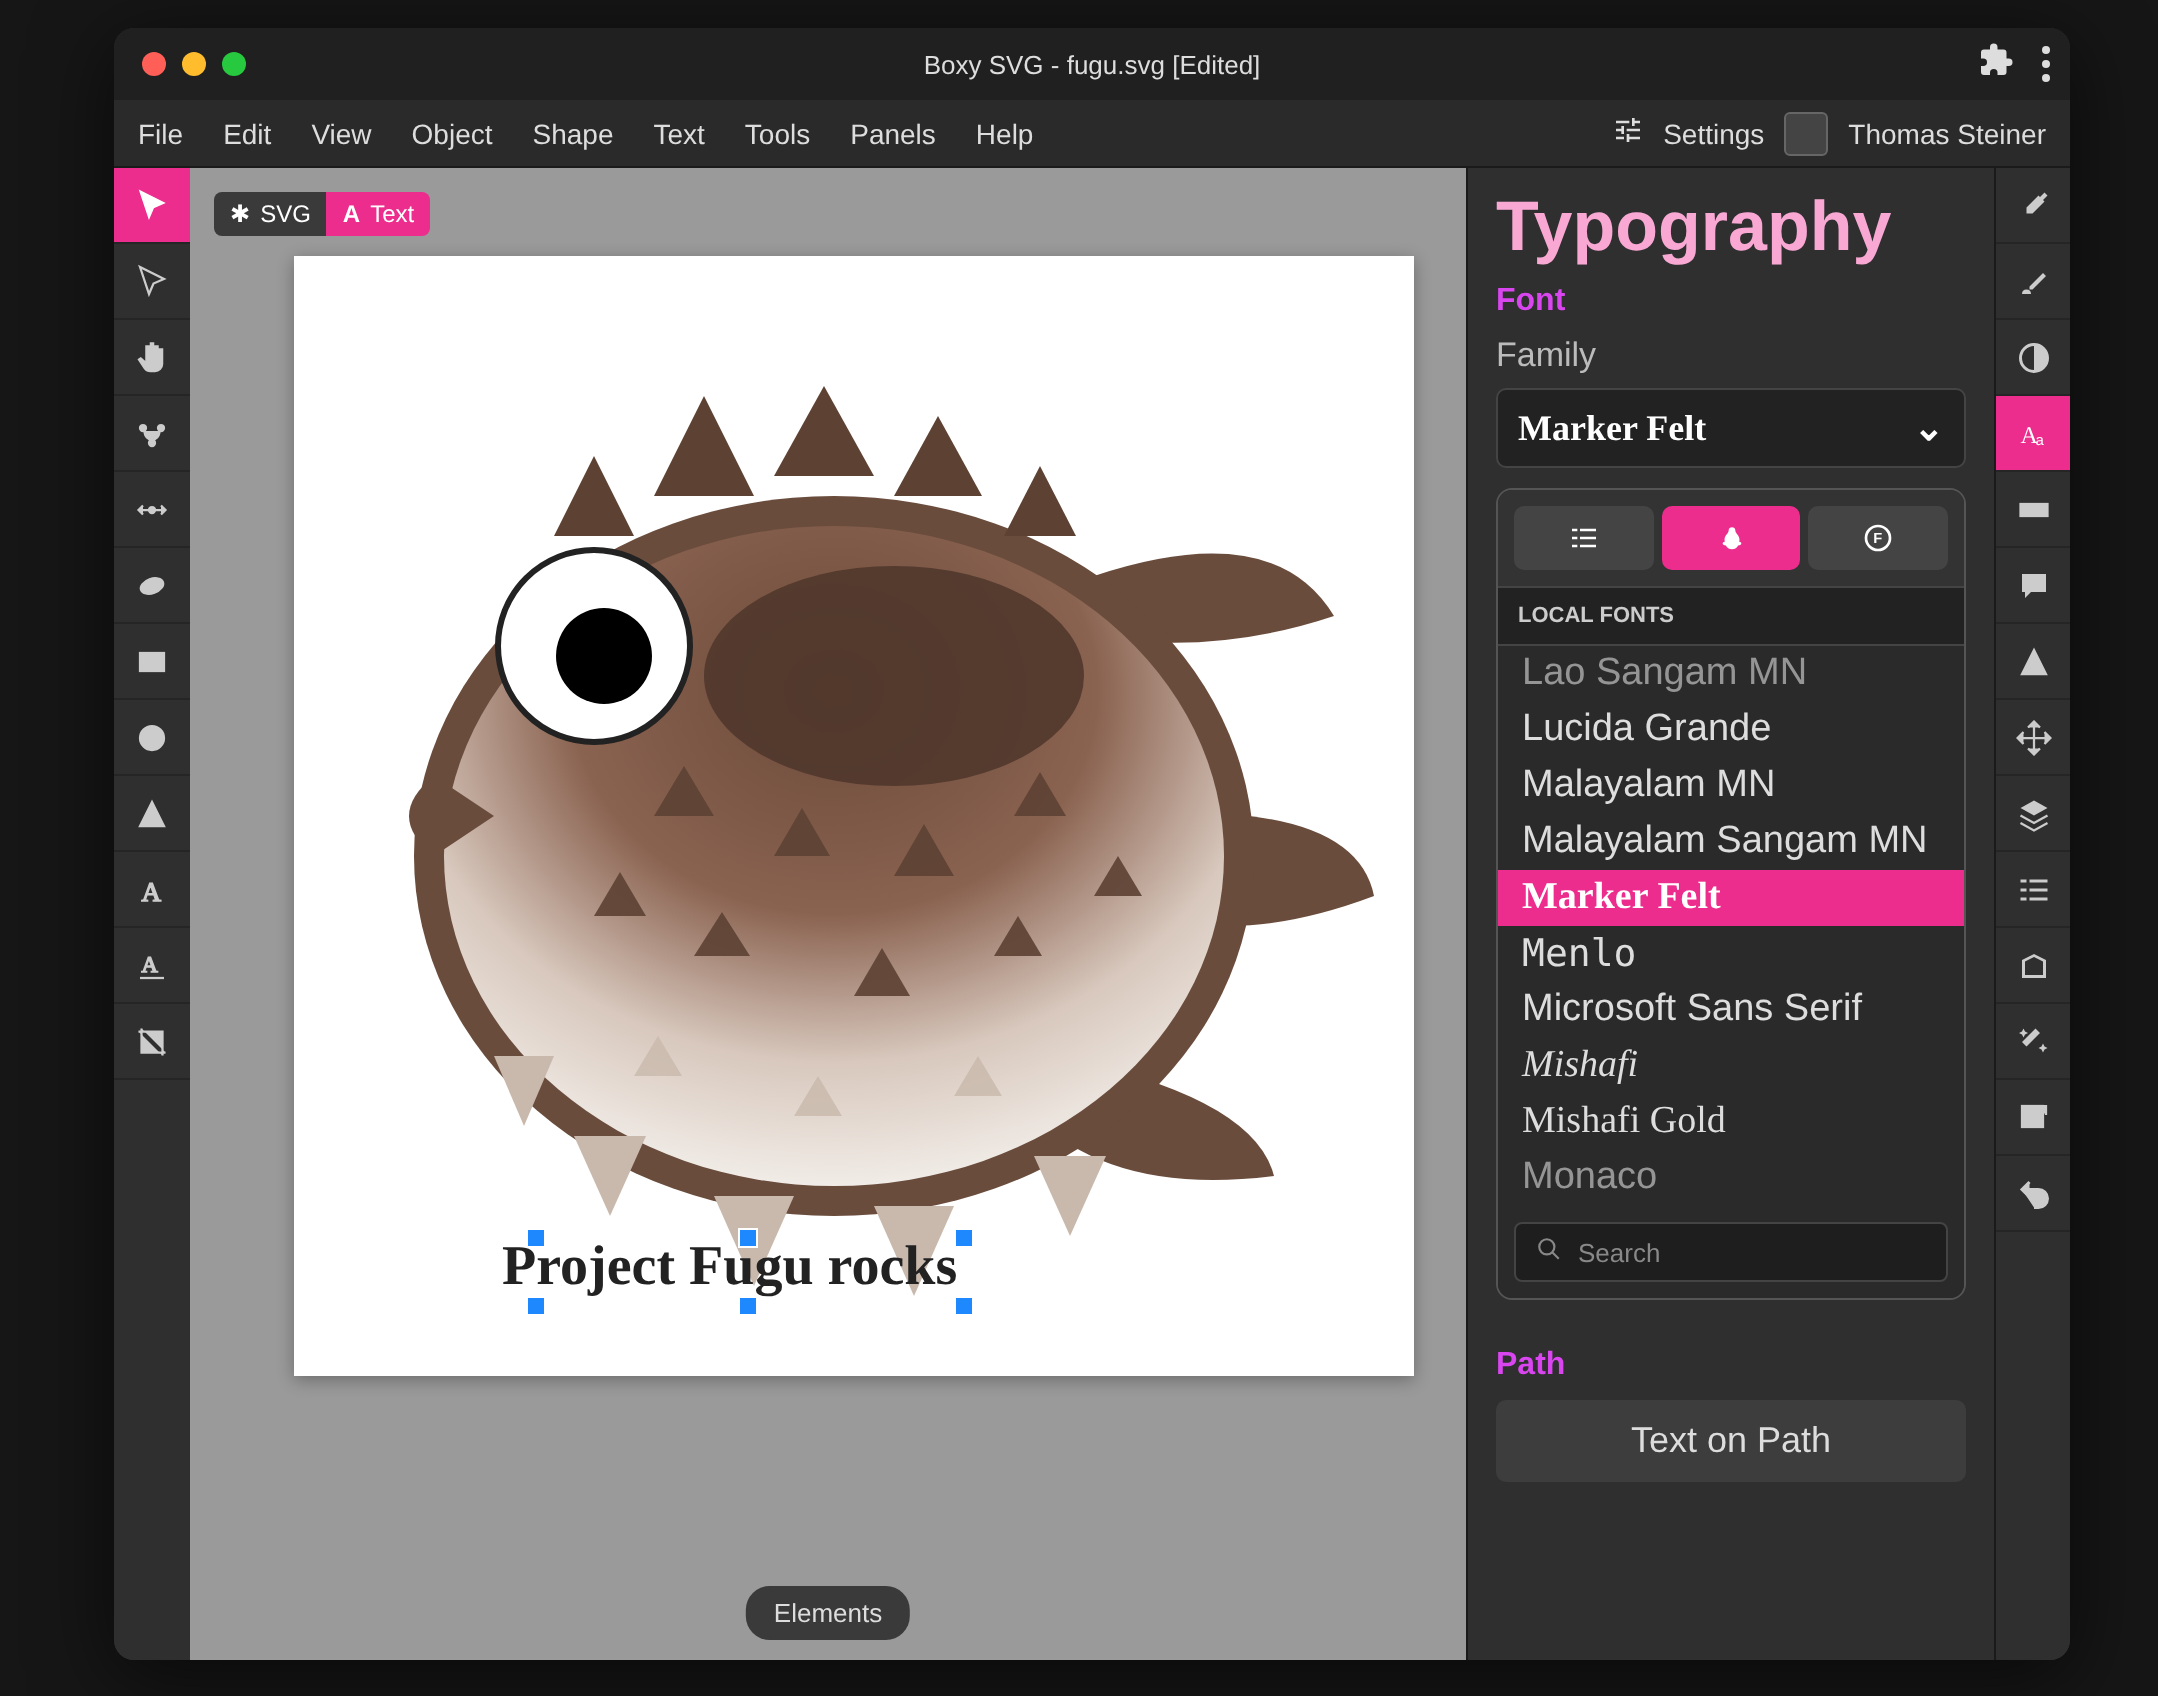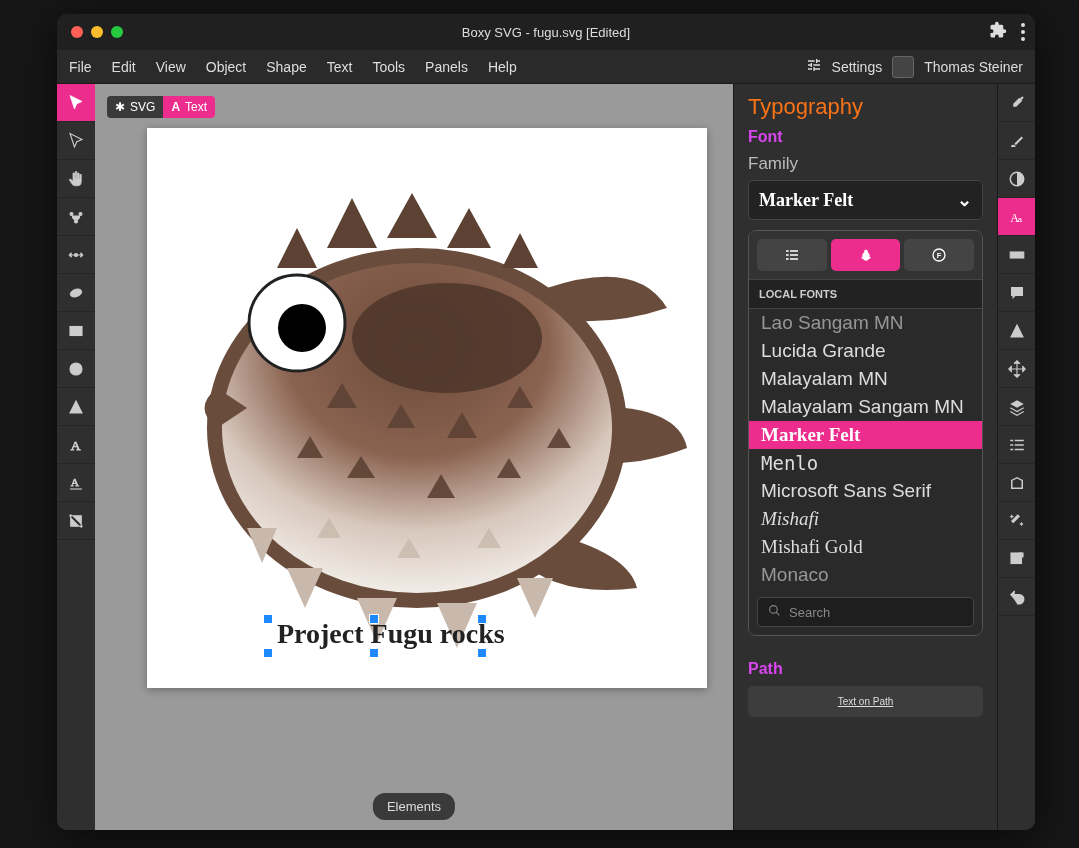--- a/index.html
+++ b/index.html
@@ -34,43 +34,43 @@
 .ltool .tb.active { background: #ec2d8d; color: #fff; }
 .ltool svg { width: 18px; height: 18px; fill: currentColor; stroke: currentColor; }
 
 
 .canvas-wrap { flex: 1; background: #9a9a9a; position: relative; display: flex; flex-direction: column; }
 .canvas-tags { position: absolute; top: 12px; left: 12px; display: flex; gap: 0; z-index: 5; }
 .tag { display: flex; align-items: center; gap: 5px; padding: 4px 8px; font-size: 12px; }
 .tag.svg-tag { background: #3a3a3a; color: #fff; border-radius: 4px 0 0 4px; }
 .tag.text-tag { background: #ec2d8d; color: #fff; border-radius: 0 4px 4px 0; }
 .artboard { background: #fff; position: absolute; top: 44px; left: 52px; width: 560px; height: 560px; box-shadow: 0 2px 8px rgba(0,0,0,.3); }
-.fugu-text { position: absolute; bottom: 38px; left: 130px; font-family: "Marker Felt", cursive; font-size: 28px; color: #222; font-weight: bold; }
+.fugu-text { position: absolute; bottom: 38px; left: 104px; font-family: "Marker Felt", cursive; font-size: 28px; color: #222; font-weight: bold; }
 .sel-handle { position: absolute; width: 10px; height: 10px; background: #1e88ff; border: 1px solid #fff; }
 .bottom-tab { position: absolute; bottom: 10px; left: 50%; transform: translateX(-50%); background: #3a3a3a; padding: 6px 14px; border-radius: 12px; font-size: 13px; color: #ddd; }
 
 
 .rpanel { width: 264px; background: #2f2f2f; border-left: 1px solid #1a1a1a; overflow-y: auto; padding: 10px 14px; }
-.rpanel h1 { font-size: 22px; font-weight: 400; color: #f97316; margin-bottom: 6px; }
+.rpanel h1 { font-size: 35px; font-weight: 700; color: #f9a8d4; margin-bottom: 6px; }
 .rpanel h2 { font-size: 16px; font-weight: 600; color: #d946ef; margin: 8px 0; }
 .rpanel .sublabel { font-size: 17px; font-weight: 400; color: #bbb; margin-bottom: 6px; }
 .font-select { background: #222; border: 1px solid #444; border-radius: 5px; padding: 8px 10px; display: flex; align-items: center; justify-content: space-between; font-family: "Marker Felt", cursive; font-size: 18px; color: #fff; font-weight: bold; }
 .font-popup { margin-top: 10px; background: #2a2a2a; border: 1px solid #555; border-radius: 8px; overflow: hidden; }
 .font-tabs { display: flex; padding: 8px; gap: 4px; background: #333; }
 .font-tab { flex: 1; padding: 8px 0; border-radius: 5px; background: #444; display: flex; align-items: center; justify-content: center; }
 .font-tab.active { background: #ec2d8d; }
 .font-tab svg { width: 16px; height: 16px; fill: #fff; }
 .font-header { padding: 8px 10px; font-size: 11px; font-weight: 700; color: #ccc; background: #222; border-top: 1px solid #444; border-bottom: 1px solid #444; }
 .font-list { max-height: 290px; overflow-y: auto; }
 .font-item { padding: 3px 12px; font-size: 19px; color: #ddd; white-space: nowrap; }
 .font-item.selected { background: #ec2d8d; color: #fff; font-family: "Marker Felt", cursive; font-weight: bold; }
 .font-search { padding: 8px; background: #2a2a2a; }
 .font-search-box { background: #1e1e1e; border: 1px solid #444; border-radius: 4px; padding: 6px 10px; display: flex; align-items: center; gap: 8px; color: #888; font-size: 13px; }
 .section-path { margin-top: 24px; }
-.btn-wide { background: #3d3d3d; border: none; border-radius: 5px; padding: 10px; width: 100%; color: #ddd; font-size: 10px; text-decoration: underline; }
+.btn-wide { background: #3d3d3d; border: none; border-radius: 5px; padding: 10px; width: 100%; color: #ddd; font-size: 18px; }
 
 
 .rstrip { width: 38px; background: #2f2f2f; display: flex; flex-direction: column; border-left: 1px solid #1a1a1a; }
 .rstrip .sb { width: 38px; height: 38px; display: flex; align-items: center; justify-content: center; color: #ccc; border-bottom: 1px solid #252525; }
 .rstrip .sb.active { background: #ec2d8d; color: #fff; }
 .rstrip svg { width: 18px; height: 18px; fill: currentColor; }
 .rstrip .gap { flex: 1; border-bottom: none; }
 
 .menu-item { cursor: default; }
 </style>

